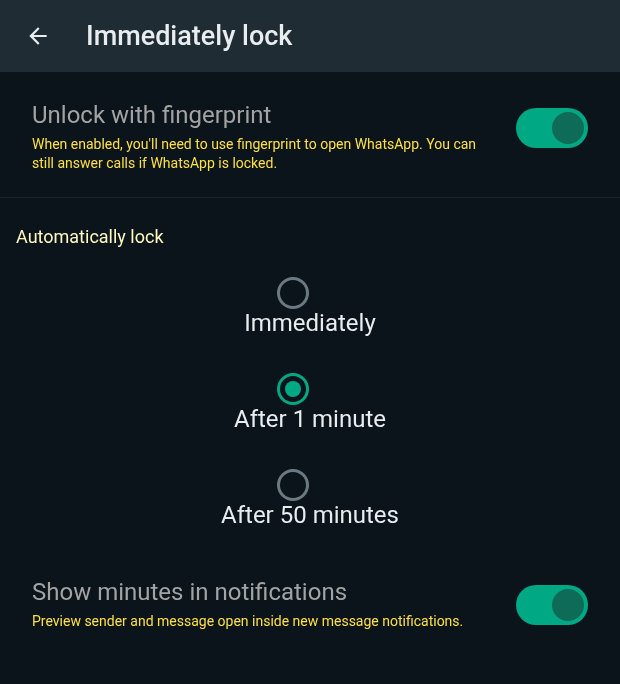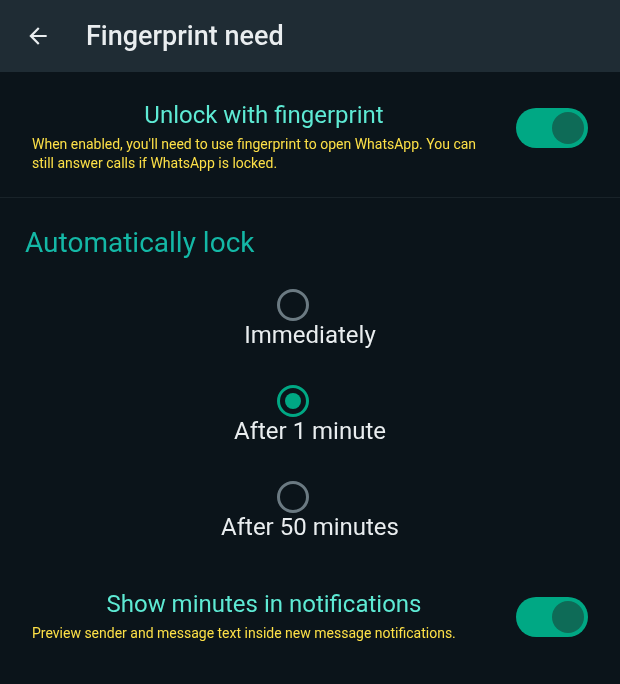--- a/index.html
+++ b/index.html
@@ -49,24 +49,23 @@
       align-items: flex-start;
       padding: 28px 32px 24px 32px;
       border-bottom: 1px solid rgba(134, 150, 160, 0.12);
     }
     .setting-text {
       flex: 1;
       padding-right: 20px;
     }
     .setting-title {
       font-size: 24px;
-      color: #5eead4;
+      color: #a3a3a3;
       line-height: 1.3;
       margin-bottom: 4px;
-      text-align: center;
     }
     .setting-desc {
       font-size: 14px;
       color: #fde047;
       line-height: 1.35;
     }
     .toggle {
       position: relative;
       width: 72px;
       height: 40px;
@@ -79,23 +78,23 @@
     .toggle-knob {
       position: absolute;
       width: 32px;
       height: 32px;
       background: #0e6b57;
       border-radius: 50%;
       top: 4px;
       right: 4px;
     }
     .section-header {
-      font-size: 28px;
-      color: #14b8a6;
-      padding: 28px 32px 12px 25px;
+      font-size: 18px;
+      color: #fef9c3;
+      padding: 28px 32px 12px 16px;
     }
     .radio-option {
       display: flex;
       align-items: center;
       padding: 18px 32px;
       cursor: pointer;
       flex-direction: column;
     }
     .radio-circle {
       width: 32px;
@@ -131,21 +130,21 @@
   </style>
 </head>
 <body>
 
 <div class="header">
   <div class="back-btn">
     <svg viewBox="0 0 24 24">
       <path d="M20 11H7.83l5.59-5.59L12 4l-8 8 8 8 1.41-1.41L7.83 13H20v-2z"></path>
     </svg>
   </div>
-  <div class="header-title">Fingerprint need</div>
+  <div class="header-title">Immediately lock</div>
 </div>
 
 <div class="content">
 
   <div class="setting-row">
     <div class="setting-text">
       <div class="setting-title">Unlock with fingerprint</div>
       <div class="setting-desc">When enabled, you'll need to use fingerprint to open WhatsApp. You can still answer calls if WhatsApp is locked.</div>
     </div>
     <div class="toggle">
@@ -166,20 +165,20 @@
   </div>
 
   <div class="radio-option">
     <div class="radio-circle"></div>
     <div class="radio-label">After 50 minutes</div>
   </div>
 
   <div class="setting-row notifications">
     <div class="setting-text">
       <div class="setting-title">Show minutes in notifications</div>
-      <div class="setting-desc">Preview sender and message text inside new message notifications.</div>
+      <div class="setting-desc">Preview sender and message open inside new message notifications.</div>
     </div>
     <div class="toggle">
       <div class="toggle-knob"></div>
     </div>
   </div>
 
 </div>
 
 </body></html>

